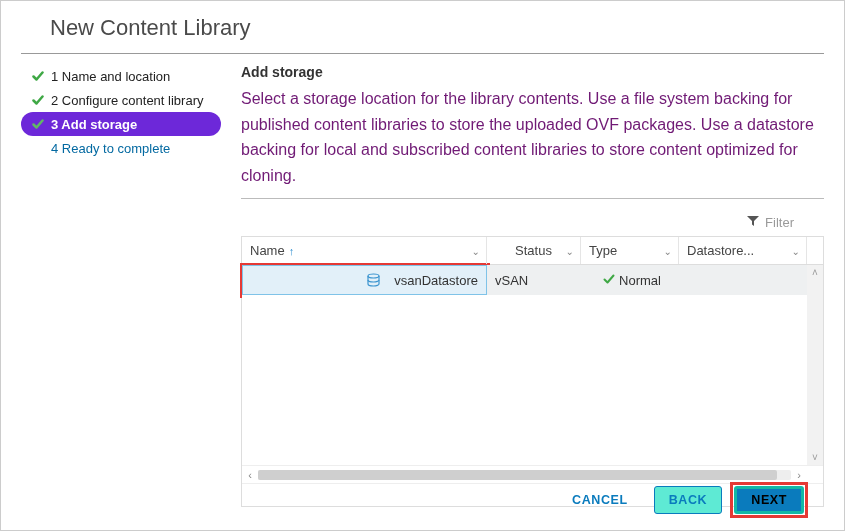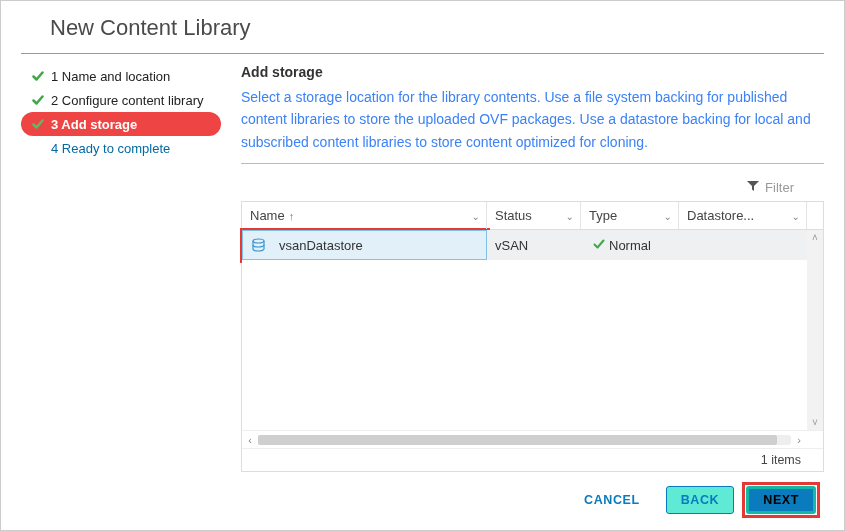--- a/index.html
+++ b/index.html
@@ -42,32 +42,32 @@
     cursor: pointer;
   }
   .step .chk {
     width: 14px; height: 14px;
     margin-right: 6px;
     flex: 0 0 14px;
     display:flex; align-items:center; justify-content:center;
   }
   .step.done .chk svg { stroke:#3fa845; }
   .step.active {
-    background:#ef4444;
+    background:#6d28d9;
     color:#fff;
     font-weight:bold;
   }
   .step.active .chk svg { stroke:#61b865; }
   .step.inactive { color:#0369a1; }
   .main {
     flex:1;
     padding-left: 20px;
   }
   .section-title { font-weight:bold; font-size:14px; margin-bottom:6px; color:#333;}
-  .desc { font-size:14px; color:#3b82f6; line-height:1.6; }
+  .desc { font-size:16px; color:#701a75; line-height:1.6; }
   .hr2 { border:none; border-top:1px solid #bbb; margin:10px 0 10px 0;}
   .filter-row {
     display:flex; justify-content:flex-end; 
     padding: 6px 30px 6px 0;
     font-size:13px; color:#888;
   }
   .filter-row .ficon { margin-right:6px; color:#555;}
   .table-wrap {
     border:1px solid #ddd;
     position:relative;
@@ -86,35 +86,35 @@
     border-right:1px solid #e5e5e5;
     position:relative;
     cursor:pointer;
   }
   .th .sort { color:#2a8ccf; font-size:11px; margin-left:4px;}
   .th .caret {
     position:absolute; right:6px; top:50%; transform:translateY(-50%);
     color:#888; font-size:10px;
   }
   .col-name { flex: 0 0 245px;}
-  .col-status { flex: 0 0 94px;}
+  .col-status { flex: 0 0 94px; justify-content: center;}
   .col-type { flex: 0 0 98px;}
   .col-ds { flex: 1; }
   .col-sb { flex: 0 0 16px; border-right:none;}
   .tbody { height: 200px; background:#fff; position:relative;}
   .trow {
     display:flex; height:30px; align-items:stretch; font-size:13px;
     background:#eef0f1;
   }
   .trow .td { display:flex; align-items:center; padding:0 8px; }
   .trow.selected .td.col-name {
     background:#e2f0f9;
     border:1px solid #7fc3e8;
   }
-  .trow .td.col-name { flex:0 0 245px; gap:13px;}
+  .trow .td.col-name { flex:0 0 245px; gap:13px;justify-content:flex-end;}
   .trow .td.col-status { flex:0 0 94px; gap:4px;}
   .trow .td.col-type { flex:0 0 98px;}
   .trow .td.col-ds { flex:1;}
   .trow .td.col-sb { flex:0 0 16px; background:#f2f2f2; display:flex; align-items:flex-start; justify-content:center; padding:2px 0;}
   .tbody .fill-sb {
     position:absolute; right:0; top:30px; bottom:0; width:16px; background:#f2f2f2;
     display:flex; align-items:flex-end; justify-content:center; padding-bottom:2px;
   }
   .highlight {
     position:absolute;
@@ -128,21 +128,21 @@
   .hscroll .track { flex:1; height:10px; background:#eee; border-radius:2px; position:relative;}
   .hscroll .thumb { position:absolute; left:0; top:0; bottom:0; right:14px; background:#cfcfcf; border-radius:2px;}
   .tfoot {
     display:flex; justify-content:flex-end; padding:4px 22px 4px 8px; font-size:12.5px; color:#444;
     border-top:1px solid #eee;
     text-align:center;
   }
   .footer {
     position:absolute; left:0; right:0; bottom:0;
     display:flex; justify-content:flex-end; gap:12px;
-    padding:10px 28px 16px 0;
+    padding:10px 40px 16px 0;
   }
   .btn {
     font-size:12.5px; font-weight:bold; letter-spacing:0.6px;
     height:28px; padding:0 14px; border-radius:3px;
     display:flex; align-items:center; cursor:pointer;
   }
   .btn.link { background:transparent; border:none; color:#0a7bbd;}
   .btn.outline { background:#5eead4; border:1px solid #0a7bbd; color:#0a7bbd;}
   .btn.primary { background:#0a7bbd; border:3px solid #14b8a6; color:#000000;}
   .db-icon svg { display:block; }

